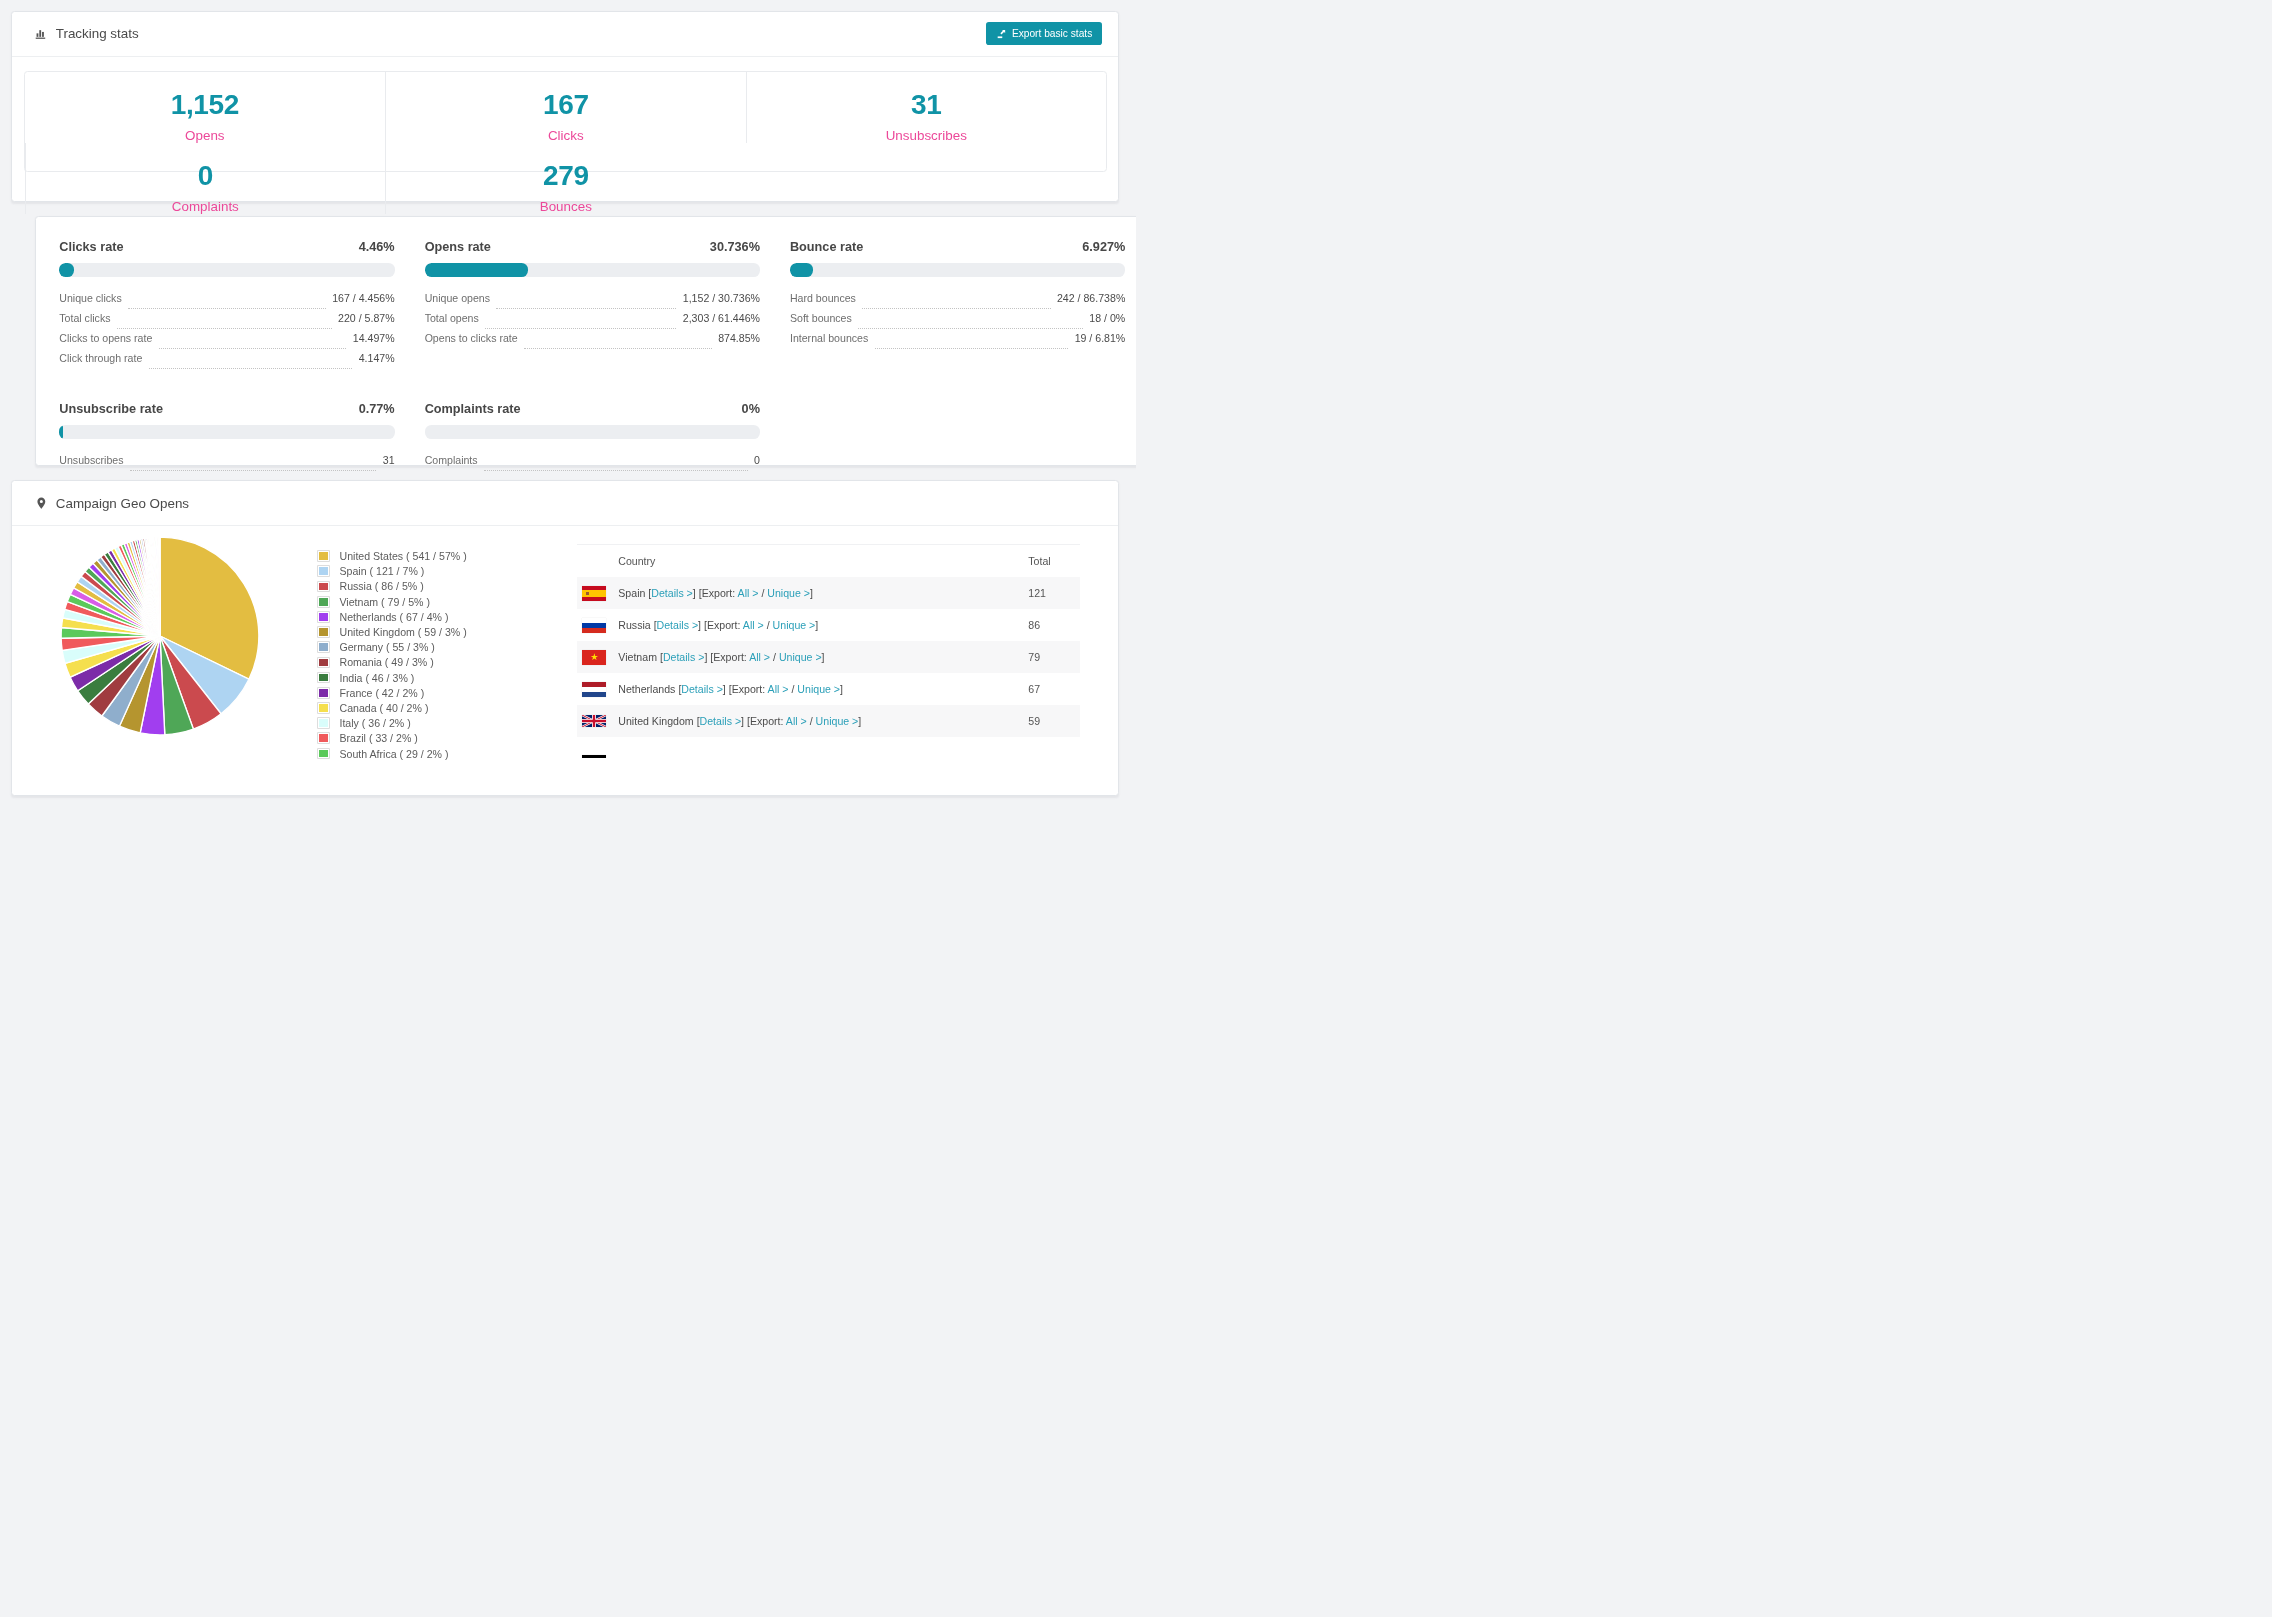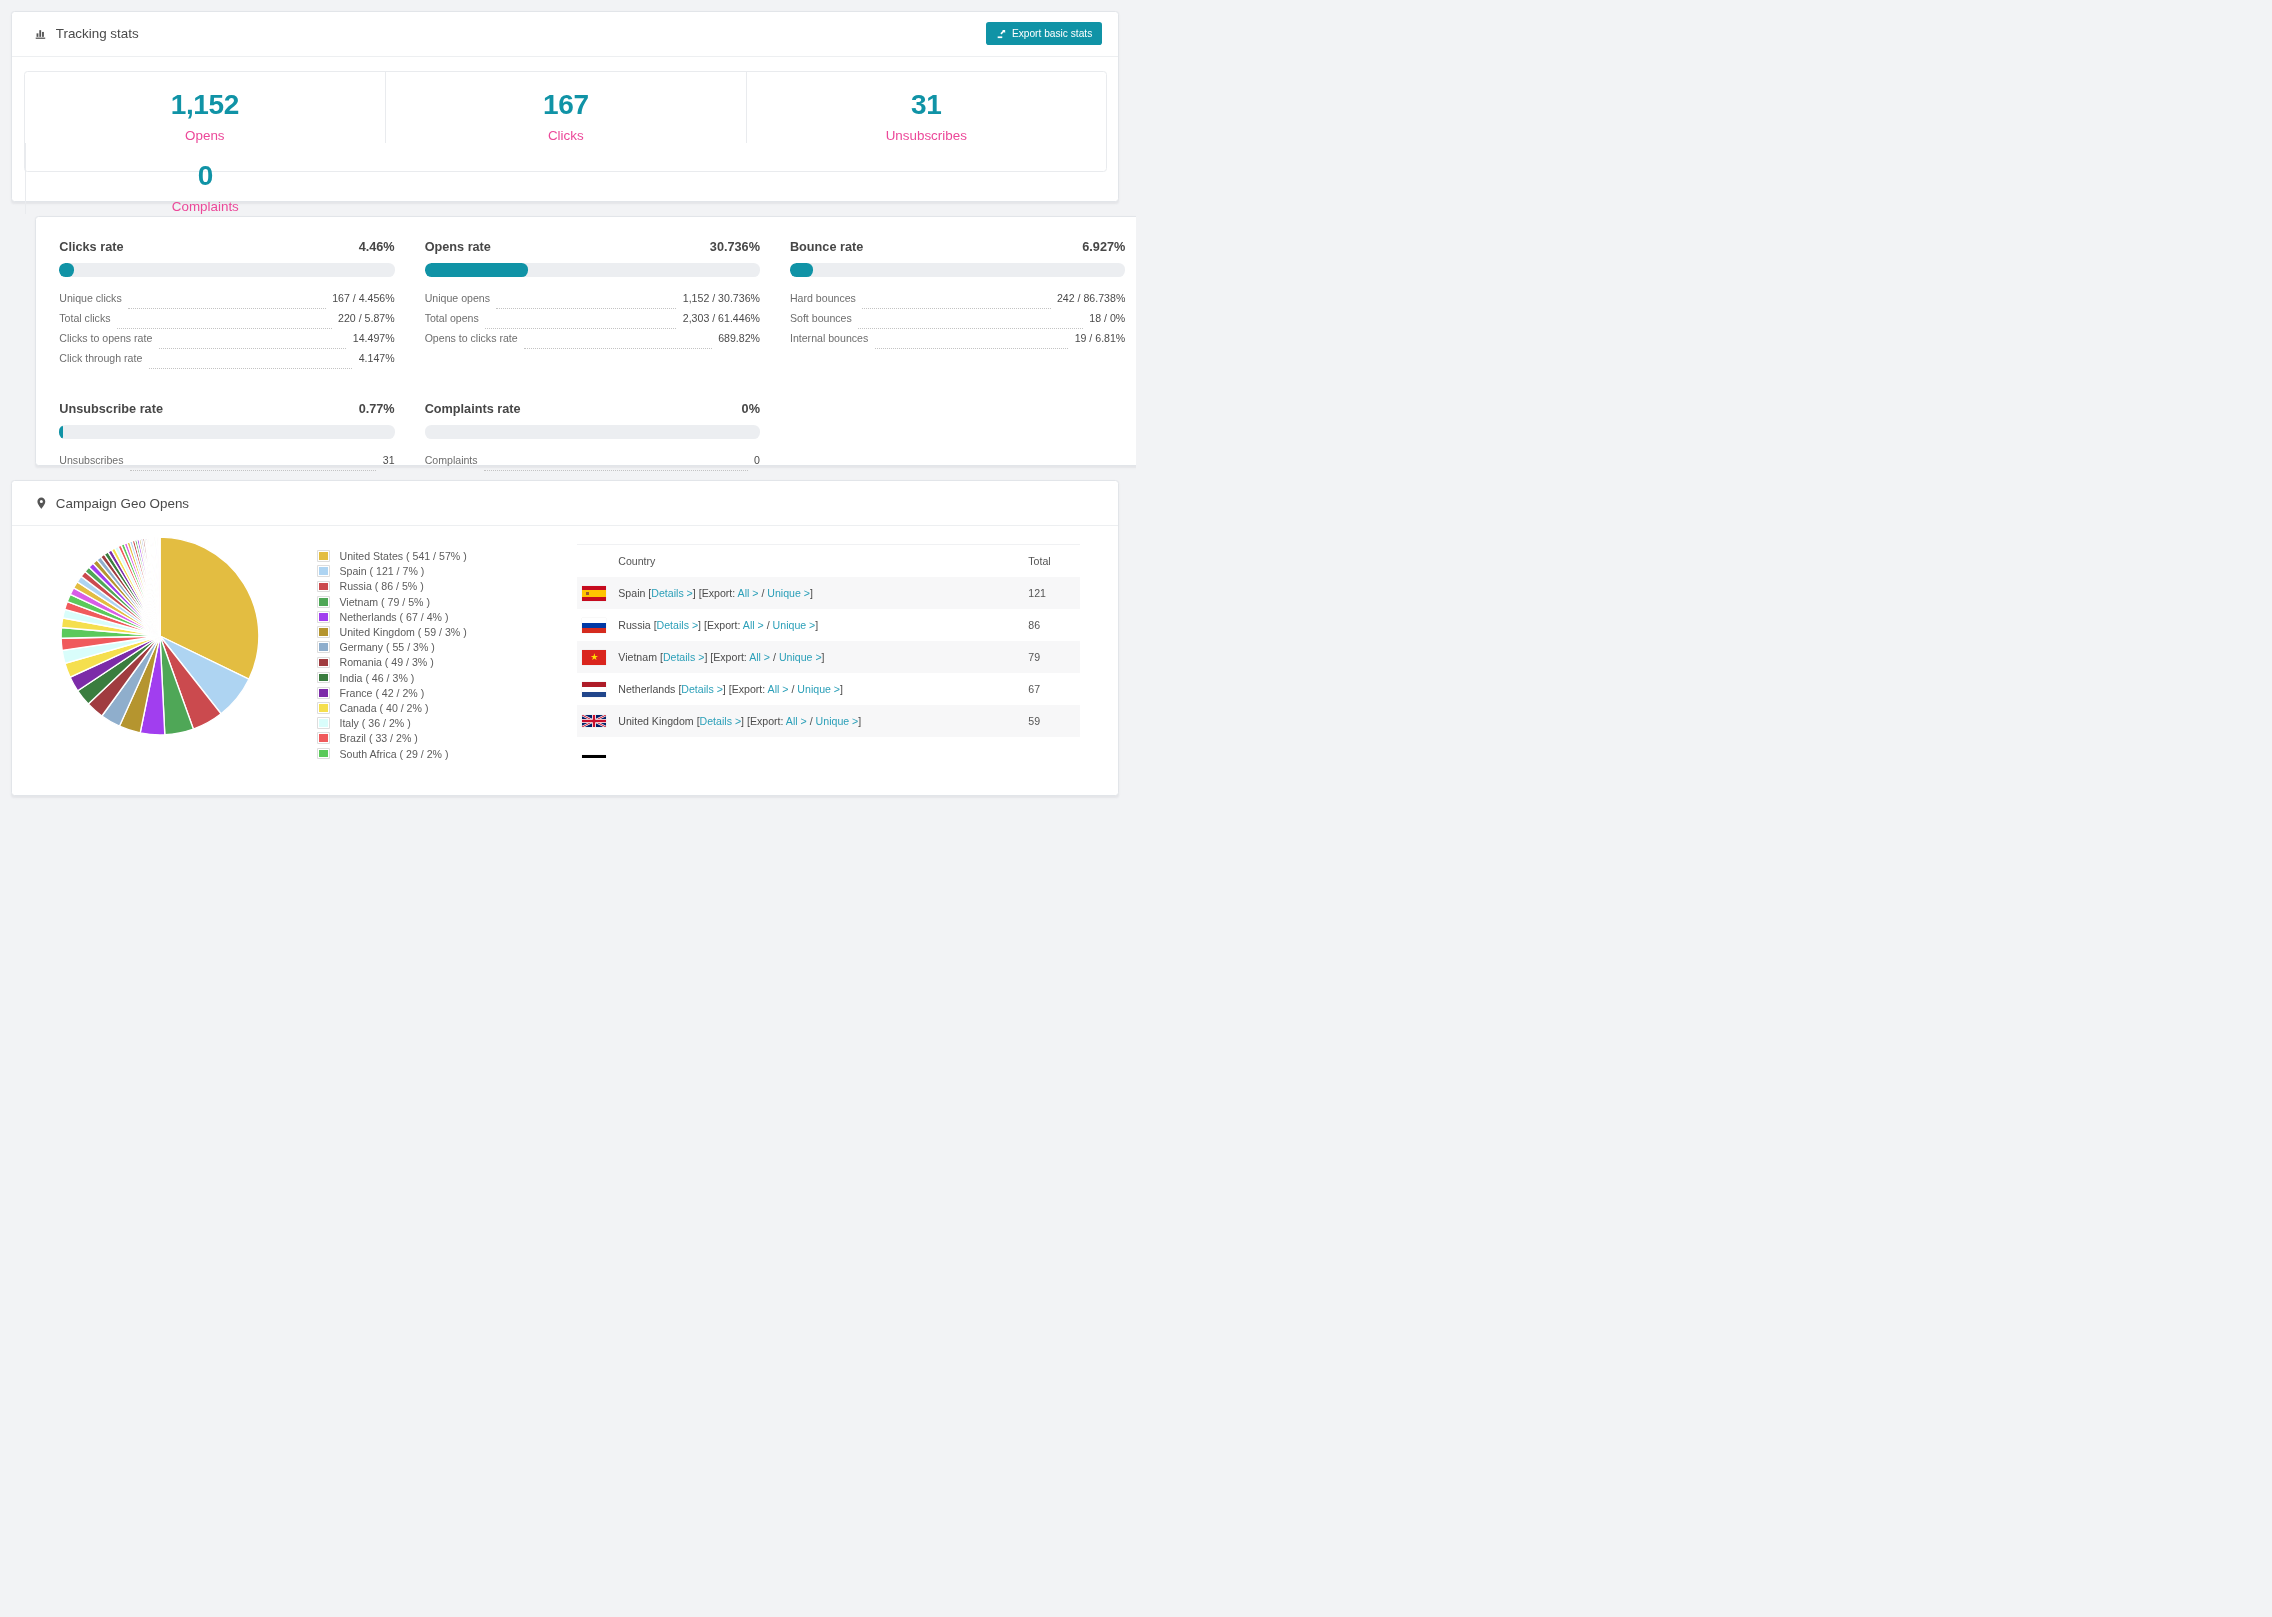--- a/index.html
+++ b/index.html
@@ -110,20 +110,24 @@
   <div class="stat-cell">
     <div class="stat-value">31</div>
     <div class="stat-label">Unsubscribes</div>
   </div>
 
   <div class="stat-cell">
     <div class="stat-value">0</div>
     <div class="stat-label">Complaints</div>
   </div>
 
+  <div class="stat-cell">
+    <div class="stat-value">279</div>
+    <div class="stat-label">Bounces</div>
+  </div>
 </div>
 </section>
 
 <section class="card" id="card-rates">
   <div class="rates-grid" id="rates-grid">
   <div class="rate-block">
     <div class="rate-head">
       <span class="rate-title">Clicks rate</span>
       <span class="rate-value">4.46%</span>
     </div>
@@ -174,21 +178,21 @@
 
   <div class="rate-row">
     <span class="rr-label">Total opens</span>
     <span class="leader"></span>
     <span class="rr-value">2,303 / 61.446%</span>
   </div>
 
   <div class="rate-row">
     <span class="rr-label">Opens to clicks rate</span>
     <span class="leader"></span>
-    <span class="rr-value">689.82%</span>
+    <span class="rr-value">874.85%</span>
   </div>
 </div>
   </div>
 
   <div class="rate-block">
     <div class="rate-head">
       <span class="rate-title">Bounce rate</span>
       <span class="rate-value">6.927%</span>
     </div>
     <div class="bar-track">

